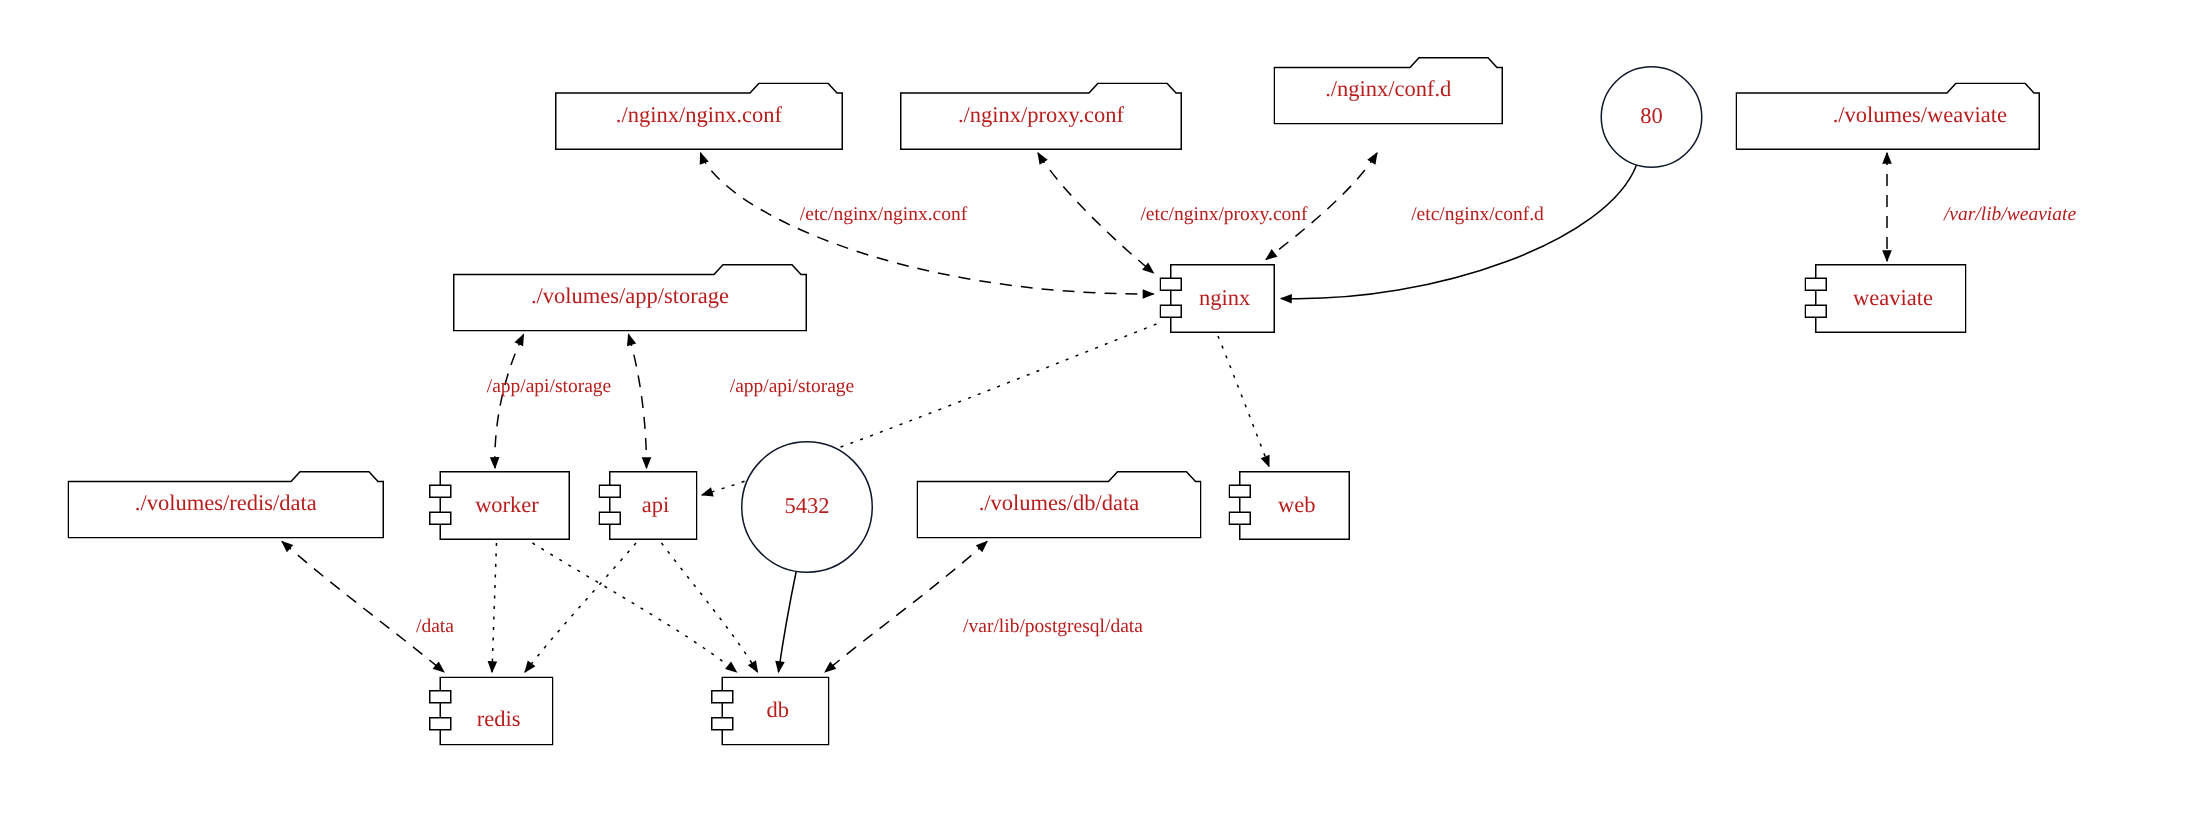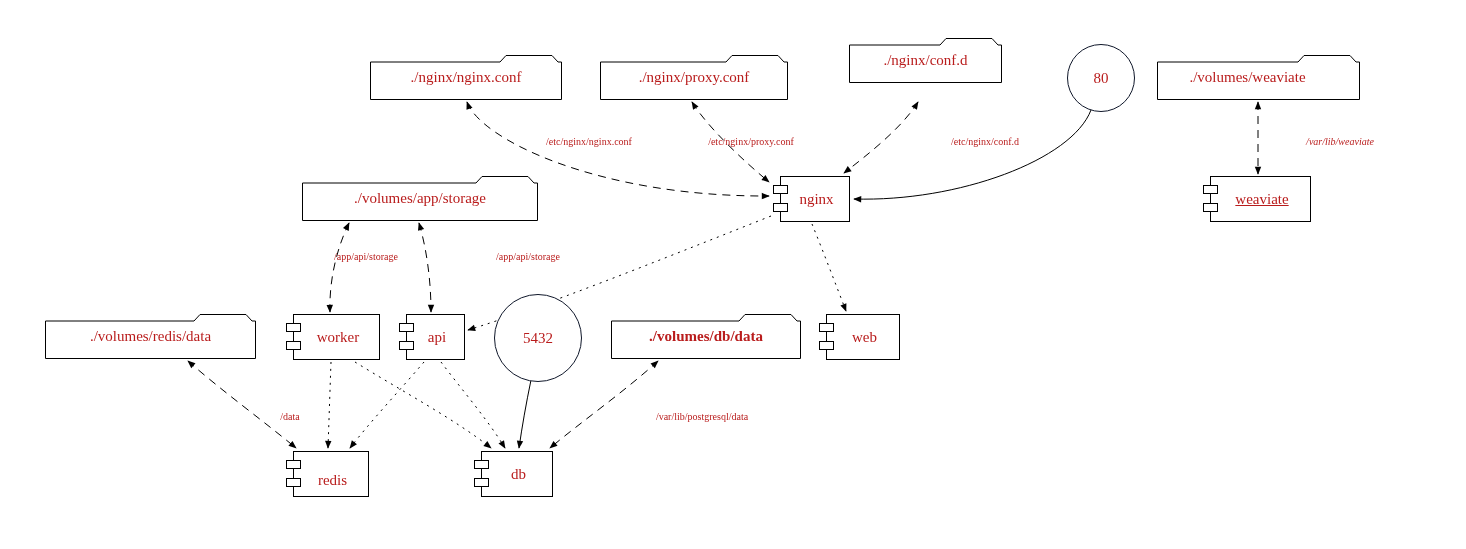--- a/index.html
+++ b/index.html
@@ -10,21 +10,21 @@
   .edges{position:absolute;left:0;top:0;pointer-events:none;}
   .edge-solid{fill:none;stroke:#000;stroke-width:1;}
   .edge-dashed{fill:none;stroke:#000;stroke-width:1;stroke-dasharray:8 6;}
   .edge-dotted{fill:none;stroke:#000;stroke-width:1;stroke-dasharray:2 5;}
   .node{position:absolute;display:flex;align-items:center;justify-content:center;}
   .node .shape{position:absolute;left:0;top:0;}
   .node .lbl{position:relative;font-size:15px;white-space:nowrap;line-height:1;}
   .component .lbl{padding-left:10px;}
   .circle{border:1px solid #0f172a;border-radius:50%;background:#fff;}
   .edge-label{
-    position:absolute;transform:translate(-50%,-50%);font-size:10px;
+    position:absolute;transform:translate(-50%,-50%);font-size:13px;
     white-space:nowrap;line-height:1;
   }
 </style>
 </head>
 <body>
 
 <div class="canvas">
 
   <svg class="edges" width="1466" height="549" viewBox="0 0 1466 549">
     <defs>
@@ -67,58 +67,58 @@
     <span class="lbl">./nginx/proxy.conf</span>
   </div>
 
   <div class="node folder" style="left:849px;top:38px;width:153px;height:45px;">
     <svg class="shape" width="153" height="45">
       <polygon points="0.5,44.5 0.5,7 91,7 97,0.5 143,0.5 149,7 152.5,7 152.5,44.5" fill="#fff" stroke="#000"></polygon>
     </svg>
     <span class="lbl">./nginx/conf.d</span>
   </div>
 
-  <div class="node folder" style="left:1157px;top:55px;width:181px;height:45px;">
+  <div class="node folder" style="left:1157px;top:55px;width:181px;height:45px;justify-content:flex-end;">
     <svg class="shape" width="203" height="45">
       <polygon points="0.5,44.5 0.5,7 141,7 147,0.5 193,0.5 199,7 202.5,7 202.5,44.5" fill="#fff" stroke="#000"></polygon>
     </svg>
     <span class="lbl">./volumes/weaviate</span>
   </div>
 
   <div class="node folder" style="left:265px;top:176px;width:236px;height:45px;margin-left:37px;">
     <svg class="shape" width="236" height="45">
       <polygon points="0.5,44.5 0.5,7 174,7 180,0.5 226,0.5 232,7 235.5,7 235.5,44.5" fill="#fff" stroke="#000"></polygon>
     </svg>
     <span class="lbl">./volumes/app/storage</span>
   </div>
 
   <div class="node folder" style="left:45px;top:314px;width:211px;height:45px;">
     <svg class="shape" width="211" height="45">
       <polygon points="0.5,44.5 0.5,7 149,7 155,0.5 201,0.5 207,7 210.5,7 210.5,44.5" fill="#fff" stroke="#000"></polygon>
     </svg>
     <span class="lbl">./volumes/redis/data</span>
   </div>
 
-  <div class="node folder" style="left:611px;top:314px;width:190px;height:45px;font-weight:bold;">
+  <div class="node folder" style="left:611px;top:314px;width:190px;height:45px;">
     <svg class="shape" width="190" height="45">
       <polygon points="0.5,44.5 0.5,7 128,7 134,0.5 180,0.5 186,7 189.5,7 189.5,44.5" fill="#fff" stroke="#000"></polygon>
     </svg>
     <span class="lbl">./volumes/db/data</span>
   </div>
 
   <div class="node component" style="left:773px;top:176px;width:77px;height:46px;">
     <svg class="shape" width="77" height="46">
       <rect x="7.5" y="0.5" width="69" height="45" fill="#fff" stroke="#000"></rect>
       <rect x="0.5" y="9.5" width="14" height="8" fill="#fff" stroke="#000"></rect>
       <rect x="0.5" y="27.5" width="14" height="8" fill="#fff" stroke="#000"></rect>
     </svg>
     <span class="lbl">nginx</span>
   </div>
 
-  <div class="node component" style="left:1203px;top:176px;width:108px;height:46px;text-decoration:underline;">
+  <div class="node component" style="left:1203px;top:176px;width:108px;height:46px;">
     <svg class="shape" width="108" height="46">
       <rect x="7.5" y="0.5" width="100" height="45" fill="#fff" stroke="#000"></rect>
       <rect x="0.5" y="9.5" width="14" height="8" fill="#fff" stroke="#000"></rect>
       <rect x="0.5" y="27.5" width="14" height="8" fill="#fff" stroke="#000"></rect>
     </svg>
     <span class="lbl">weaviate</span>
   </div>
 
   <div class="node component" style="left:286px;top:314px;width:94px;height:46px;">
     <svg class="shape" width="94" height="46">
@@ -167,21 +167,21 @@
 
   <div class="node circle" style="left:1067px;top:44px;width:66px;height:66px;">
     <span class="lbl">80</span>
   </div>
 
   <div class="node circle" style="left:494px;top:294px;width:86px;height:86px;">
     <span class="lbl">5432</span>
   </div>
 
   <div class="edge-label" style="left:589px;top:142px;">/etc/nginx/nginx.conf</div>
-  <div class="edge-label" style="left:751px;top:142px;font-family:Liberation Serif, serif;">/etc/nginx/proxy.conf</div>
+  <div class="edge-label" style="left:816px;top:142px;font-family:Liberation Serif, serif;">/etc/nginx/proxy.conf</div>
   <div class="edge-label" style="left:985px;top:142px;text-align:center;">/etc/nginx/conf.d</div>
   <div class="edge-label" style="left:1340px;top:142px;font-style:italic;">/var/lib/weaviate</div>
   <div class="edge-label" style="left:366px;top:257px;">/app/api/storage</div>
   <div class="edge-label" style="left:528px;top:257px;">/app/api/storage</div>
   <div class="edge-label" style="left:290px;top:417px;">/data</div>
   <div class="edge-label" style="left:702px;top:417px;">/var/lib/postgresql/data</div>
 
 </div>
 
 </body></html>

